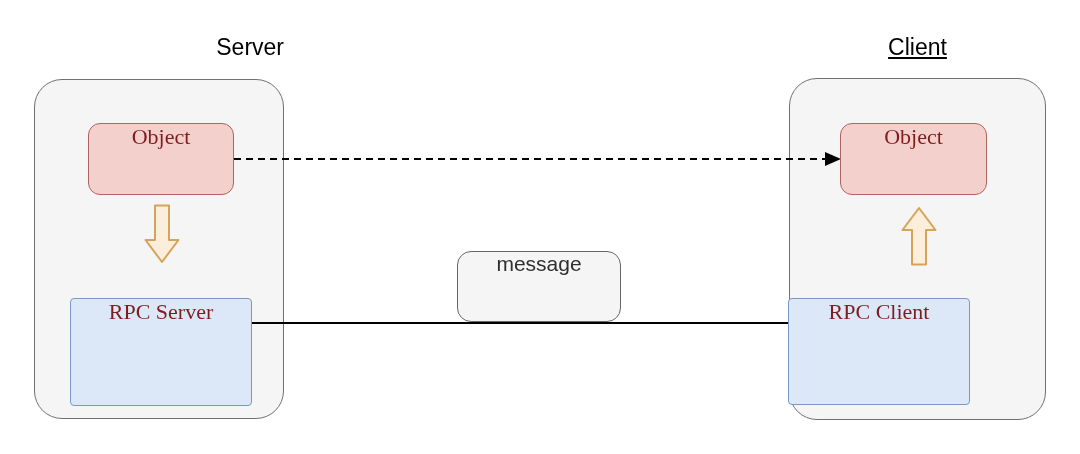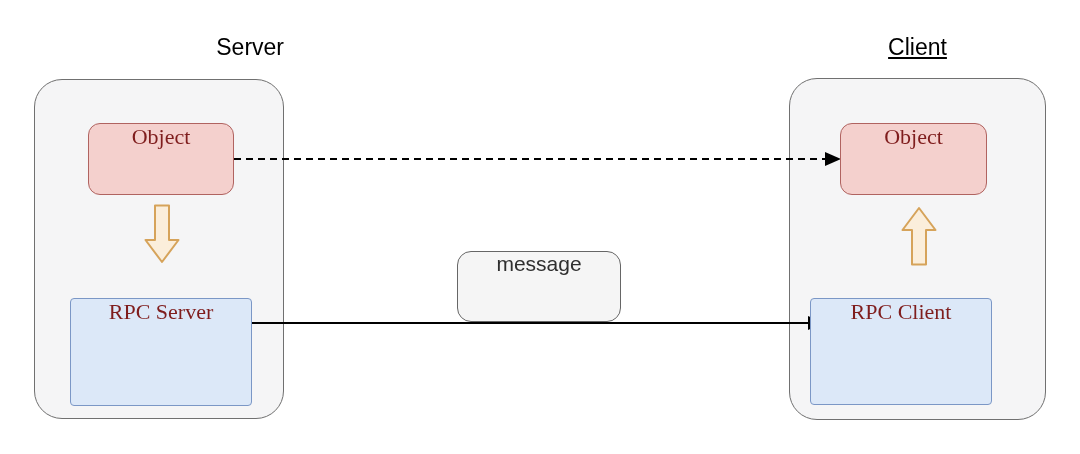--- a/index.html
+++ b/index.html
@@ -67,21 +67,21 @@
   }
   .rpc-node {
     background: var(--rpc-fill);
     border: 1.5px solid var(--rpc-border);
     border-radius: 4px;
     margin-top: 28px;
   }
   .server-object { left: 88px;  top: 123px; width: 146px; height: 72px; }
   .client-object { left: 840px; top: 123px; width: 147px; height: 72px; }
   .server-rpc    { left: 70px;  top: 270px; width: 182px; height: 108px; }
-  .client-rpc    { left: 810px; top: 270px; width: 182px; height: 107px; }
+  .client-rpc    { left: 788px; top: 270px; width: 182px; height: 107px; }
 
   .connectors {
     position: absolute;
     left: 0; top: 0;
     width: 1080px;
     height: 454px;
     z-index: 2;
     pointer-events: none;
   }
   .block-arrow {

